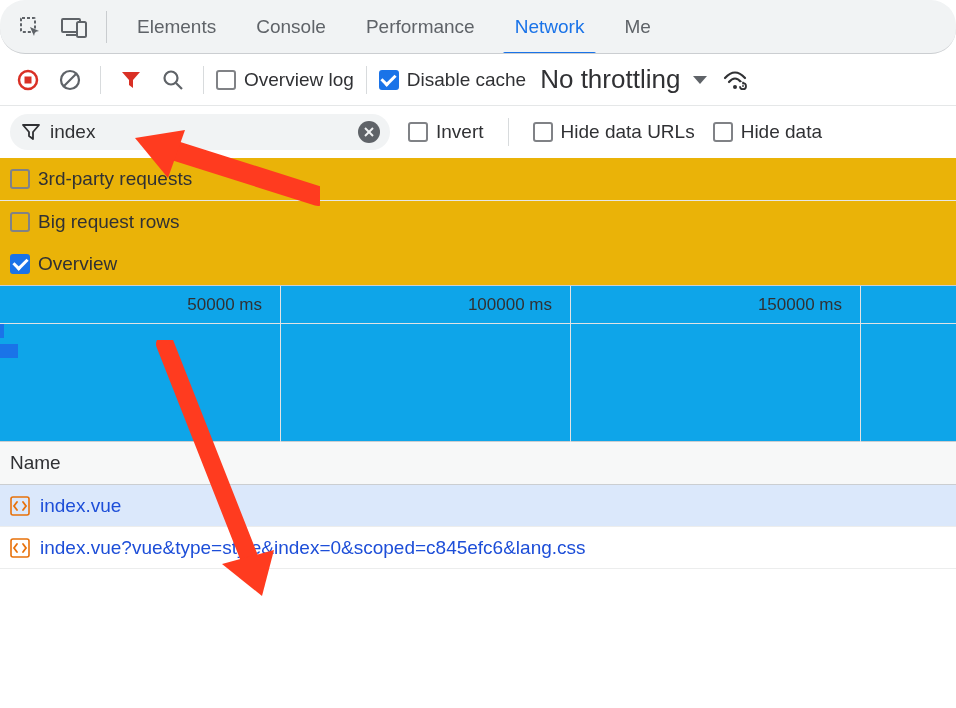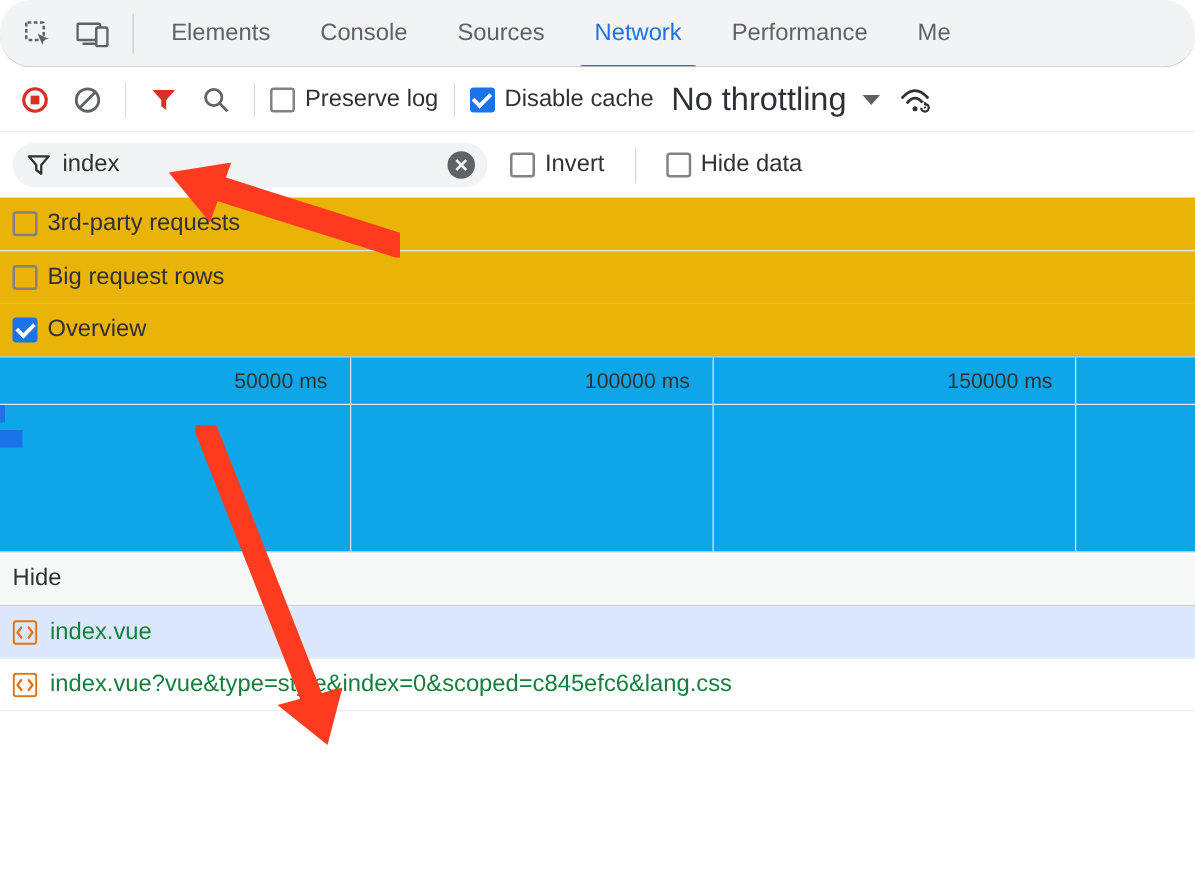--- a/index.html
+++ b/index.html
@@ -212,21 +212,21 @@
       font-size: 19px;
       color: #303134;
       background: #f7f8f8;
     }
     .net-row {
       height: 42px;
       display: flex; align-items: center;
       gap: 10px;
       padding: 0 10px;
       font-size: 19px;
-      color: #15803d;
+      color: #1d4ed8;
       border-bottom: 1px solid #eceded;
       cursor: pointer;
       white-space: nowrap;
       overflow: hidden;
     }
     .net-row.selected { background: #dbe8fb; }
     .file-ico {
       display: inline-flex; align-items: center; justify-content: center;
       width: 20px; height: 20px;
       flex-shrink: 0;
@@ -256,23 +256,22 @@
     <svg width="26" height="22" viewBox="0 0 26 22" fill="none">
       <rect x="1" y="3" width="18" height="13" rx="1" stroke="#5f6368" stroke-width="2"></rect>
       <line x1="5" y1="19" x2="15" y2="19" stroke="#5f6368" stroke-width="2"></line>
       <rect x="16" y="6" width="9" height="15" rx="1.5" fill="#f1f3f4" stroke="#5f6368" stroke-width="2"></rect>
     </svg>
   </span>
   <span class="tb-divider"></span>
 
   <span class="tab-item">Elements</span>
   <span class="tab-item">Console</span>
-  <span class="tab-item">Sources</span>
+  <span class="tab-item">Performance</span>
   <span class="tab-item active">Network</span>
-  <span class="tab-item">Performance</span>
   <span class="tab-item">Me</span>
 </div>
 
 <div class="toolbar">
   <span class="tool-btn">
     <svg width="22" height="22" viewBox="0 0 22 22">
       <circle cx="11" cy="11" r="9" stroke="#d93025" stroke-width="2.5" fill="none"></circle>
       <rect x="7.5" y="7.5" width="7" height="7" fill="#d93025"></rect>
     </svg>
   </span>
@@ -291,21 +290,21 @@
   <span class="tool-btn">
     <svg width="22" height="22" viewBox="0 0 22 22" fill="none">
       <circle cx="9" cy="9" r="6.5" stroke="#5f6368" stroke-width="2.2"></circle>
       <line x1="14" y1="14" x2="20" y2="20" stroke="#5f6368" stroke-width="2.2"></line>
     </svg>
   </span>
   <span class="tool-sep"></span>
 
   <label class="chk">
     <span class="chk-box"></span>
-    <span>Preserve log</span>
+    <span>Overview log</span>
   </label>
 
   <span class="tool-sep"></span>
 
   <label class="chk">
     <span class="chk-box checked"></span>
     <span>Disable cache</span>
   </label>
 
   <span class="throttling">
@@ -342,20 +341,24 @@
     </span>
   </span>
 
   <label class="chk">
     <span class="chk-box"></span>
     <span>Invert</span>
   </label>
 
   <span class="tool-sep"></span>
 
+  <label class="chk">
+    <span class="chk-box"></span>
+    <span>Hide data URLs</span>
+  </label>
 
   <label class="chk">
     <span class="chk-box"></span>
     <span>Hide data</span>
   </label>
 </div>
 
 <div class="option-row" style="border-bottom:1px solid #e5e7e8;">
   <label class="chk">
     <span class="chk-box"></span>
@@ -389,21 +392,21 @@
       <div></div>
       <div></div>
       <div></div>
   </div>
   <div class="mini-bar-area">
     <div class="l1"></div>
     <div class="l2"></div>
   </div>
 </div>
 
-<div class="net-header">Hide</div>
+<div class="net-header">Name</div>
 
 <div class="net-row selected">
   <span class="file-ico">
     <svg width="20" height="20" viewBox="0 0 20 20">
       <rect x="1" y="1" width="18" height="18" rx="2" stroke="#e8710a" stroke-width="1.6" fill="none"></rect>
       <path d="M7 6 L4 10 L7 14" stroke="#e8710a" stroke-width="1.8" fill="none" stroke-linecap="round"></path>
       <path d="M13 6 L16 10 L13 14" stroke="#e8710a" stroke-width="1.8" fill="none" stroke-linecap="round"></path>
     </svg>
   </span>
   <span>index.vue</span>

